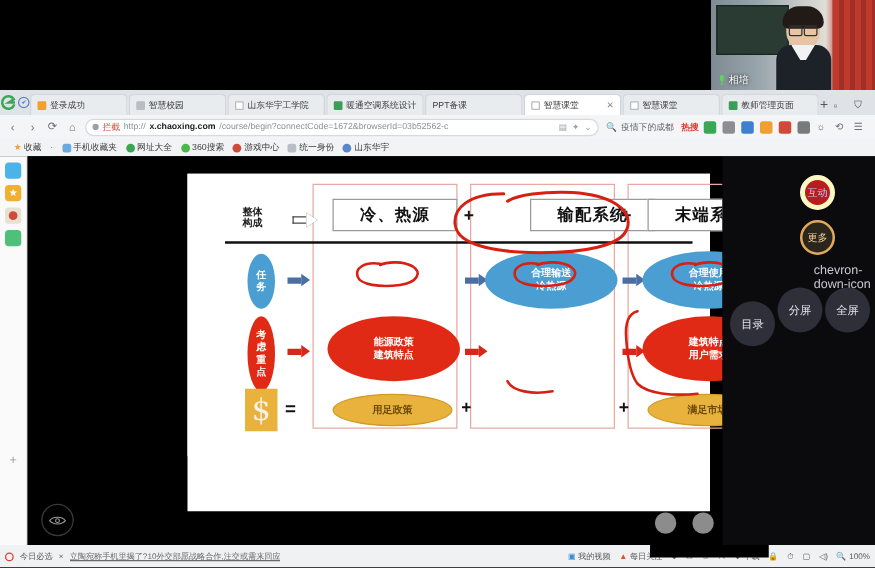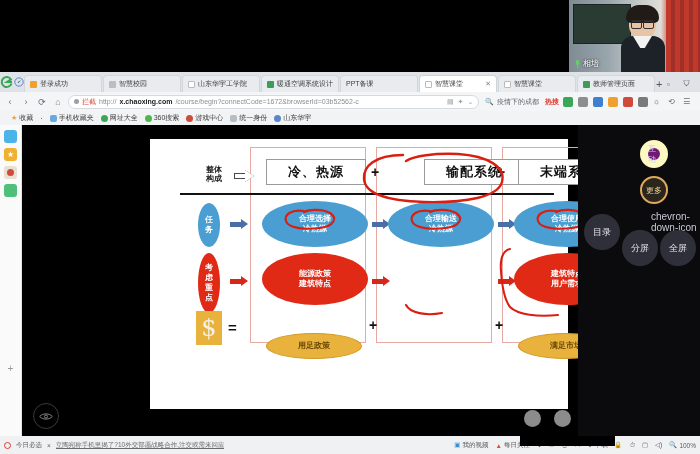--- a/index.html
+++ b/index.html
@@ -108,38 +108,38 @@
     text-shadow:0 1px 2px rgba(0,0,0,.45);
   }
   .wrench { position:absolute; left:10px; top:-4px; width:54px; height:50px; }
   .sparkle { position:absolute; background:rgba(255,255,255,.75); border-radius:50%; }
 
   .slide-body { position:relative; height:226px; background:#fff; padding:6px 8px 4px; }
   .colframe { position:absolute; top:8px; width:116px; height:196px; border:1px solid #e9a9a3; }
   .cf1 { left:100px; } .cf2 { left:226px; } .cf3 { left:352px; }
 
   .grid { position:relative; height:100%; }
-  .lbl-cell { position:absolute; width:40px; text-align:center; font-size:8px; color:#1b1b1b; line-height:1.15; font-weight:bold; }
+  .lbl-cell { position:absolute; width:40px; font-size:8px; color:#1b1b1b; line-height:1.15; font-weight:bold; }
 
   .hdr-box {
     position:absolute; top:14px; width:100px; height:26px; border:1px solid #9a9a9a; background:#fff;
     display:flex; align-items:center; justify-content:center;
     font-size:13px; font-weight:bold; color:#111; letter-spacing:1px;
   }
   .plus-op { position:absolute; top:19px; font-size:14px; font-weight:bold; color:#111; }
   .hdr-rule { position:absolute; left:22px; right:6px; top:48px; height:2px; background:#111; }
 
   .ellipse {
     position:absolute; border-radius:50%;
     display:flex; flex-direction:column; align-items:center; justify-content:center;
     font-size:8px; color:#fff; line-height:1.25; text-align:center; font-weight:bold;
   }
   .e-blue { background:#4a9ed1; }
   .e-red  { background:#e02a15; }
-  .e-gold { background:#e8b23c; border:1px solid #d09a25; color:#6b4a06;margin-top:18px; }
+  .e-gold { background:#e8b23c; border:1px solid #d09a25; color:#6b4a06; }
 
   .arr { position:absolute; width:18px; height:11px; }
   .arr-blue .shaft { position:absolute; left:0; top:3px; width:11px; height:5px; background:#4a6fa5; }
   .arr-blue .head  { position:absolute; right:0; top:0; width:0; height:0;
     border-top:5.5px solid transparent; border-bottom:5.5px solid transparent; border-left:7px solid #4a6fa5; }
   .arr-red .shaft { position:absolute; left:0; top:3px; width:11px; height:5px; background:#d7261a; }
   .arr-red .head  { position:absolute; right:0; top:0; width:0; height:0;
     border-top:5.5px solid transparent; border-bottom:5.5px solid transparent; border-left:7px solid #d7261a; }
   .arr-hollow { position:absolute; width:20px; height:12px; }
   .arr-hollow .hshaft { position:absolute; left:0; top:3px; width:11px; height:6px; border:1.2px solid #4a4a4a; border-right:none; background:#fff; }
@@ -162,21 +162,21 @@
   
   .snav { position:absolute; width:17px; height:17px; border-radius:50%; background:rgba(255,255,255,.55);
     display:flex; align-items:center; justify-content:center; color:#8d8d8d; font-size:9px; }
   .eye-btn { position:absolute; left:33px; top:403px; width:26px; height:26px; border-radius:50%;
     border:1px solid #3a3a3a; display:flex; align-items:center; justify-content:center; color:#9a9a9a; font-size:11px; }
 
   
   .rpanel { position:absolute; left:578px; top:0; width:122px; height:311px; background:#0b0b0d; }
   .circ-btn { position:absolute; width:28px; height:28px; border-radius:50%;
     display:flex; align-items:center; justify-content:center; font-size:8px; }
-  .cb-interact { background:#701a75; border:8px solid #fef9c3; color:#c9c9ff; }
+  .cb-interact { background:#b91c1c; border:4px solid #fef9c3; color:#c9c9ff; }
   .cb-more { background:#2b261c; border:2px solid #e0a95b; color:#f0cf9a; }
   .chev { position:absolute; color:#c9c9d6; font-size:10px; }
   .pill {
     position:absolute; width:36px; height:36px; border-radius:50%; background:#2f2f3a;
     display:flex; align-items:center; justify-content:center; font-size:9px; color:#e4e4ee;
   }
 
   
   .statusbar {
     position:absolute; left:0; top:436px; width:700px; height:18px;
@@ -375,24 +375,20 @@
               <div class="plus-op" style="left:213px;">+</div>
               <div class="hdr-box" style="left:234px;margin-left:32px;">输配系统</div>
               <div class="plus-op" style="left:339px;">+</div>
               <div class="hdr-box" style="left:360px;">末端系统</div>
               <div class="hdr-rule"></div>
 
               <div class="ellipse e-blue" style="left:40px;top:58px;width:22px;height:44px;font-size:8px;">任<br>务</div>
               <div class="arr arr-blue" style="left:72px;top:74px;">
                   <span class="shaft"></span>
                   <span class="head"></span>
-                </div>
-              <div class="ellipse e-blue" style="left:104px;top:56px;width:106px;height:46px;">
-                  <span>合理选择</span>
-                  <span>冷热源</span>
                 </div>
               <div class="arr arr-blue" style="left:214px;top:74px;">
                   <span class="shaft"></span>
                   <span class="head"></span>
                 </div>
               <div class="ellipse e-blue" style="left:230px;top:56px;width:106px;height:46px;">
                   <span>合理输送</span>
                   <span>冷热源</span>
                 </div>
               <div class="arr arr-blue" style="left:340px;top:74px;">
@@ -449,21 +445,21 @@
 
         <div class="snav" style="left:502px;top:285px;">‹</div>
         <div class="snav" style="left:532px;top:285px;">›</div>
       </div>
 
       <div class="rpanel">
         <div class="circ-btn cb-interact" style="left:62px;top:15px;">互动</div>
         <div class="circ-btn cb-more" style="left:62px;top:51px;">更多</div>
         <div class="chev" style="left:73px;top:86px;">chevron-down-icon</div>
 
-        <div class="pill" style="left:6px;top:89px;">目录</div>
+        <div class="pill" style="left:6px;top:116px;">目录</div>
         <div class="pill" style="left:82px;top:105px;">全屏</div>
         <div class="pill" style="left:44px;top:105px;">分屏</div>
       </div>
     </div>
   </div>
 
   <div class="eye-btn">
     <svg width="14" height="9" viewBox="0 0 20 12">
       <path d="M1 6 C5 1, 15 1, 19 6 C15 11, 5 11, 1 6Z" fill="none" stroke="#9a9a9a" stroke-width="1.2"></path>
       <circle cx="10" cy="6" r="2.2" fill="none" stroke="#9a9a9a" stroke-width="1.2"></circle>

